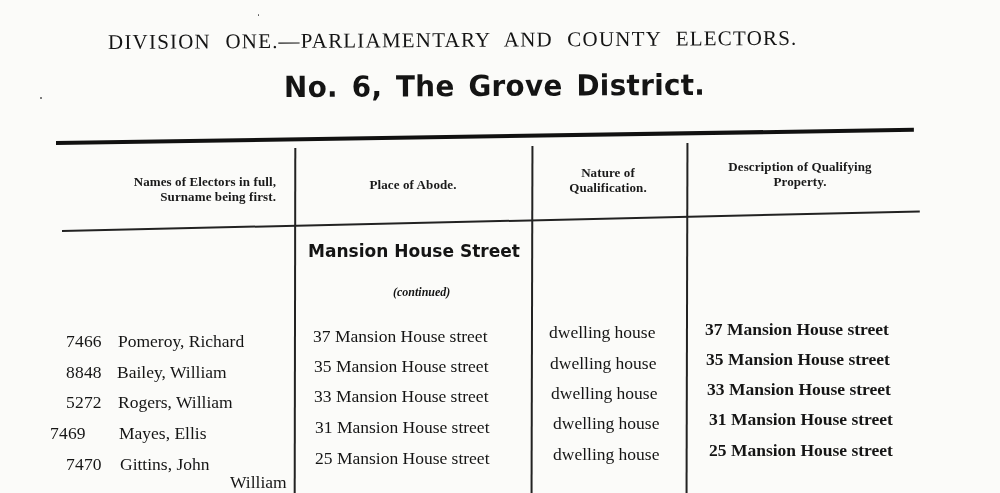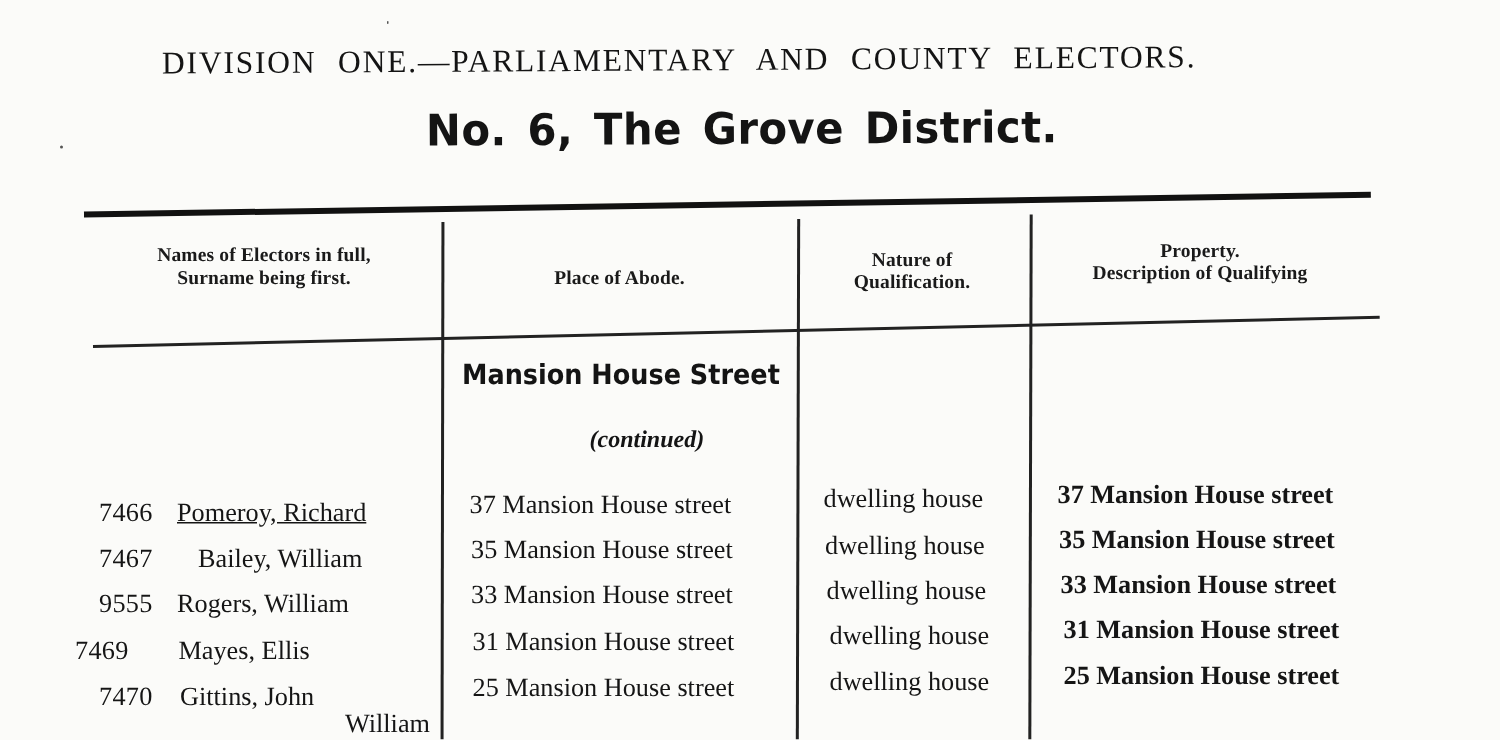--- a/index.html
+++ b/index.html
@@ -100,21 +100,21 @@
       transform: scaleX(0.92);
       transform-origin: left center;
     }
     .continued {
       position: absolute;
       left: 393px;
       top: 285px;
       font-family: "Liberation Serif", serif;
       font-style: italic;
       font-weight: bold;
-      font-size: 16px;
+      font-size: 12px;
       white-space: nowrap;
     }
     .cell {
       position: absolute;
       font-family: "Liberation Serif", serif;
       font-size: 17.5px;
       white-space: nowrap;
       color: #151515;
     }
     .elector-no {
@@ -135,57 +135,57 @@
   <div class="division-heading">DIVISION ONE.—PARLIAMENTARY AND COUNTY ELECTORS.</div>
   <div class="district-title">No. 6, The Grove District.</div>
 
   <div class="rule-thick"></div>
   <div class="rule-thin"></div>
 
   <div class="vline" style="left:294px;top:148px;height:345px;transform:rotate(0.1deg);"></div>
   <div class="vline" style="left:531px;top:146px;height:347px;transform:rotate(0.15deg);"></div>
   <div class="vline" style="left:686px;top:143px;height:350px;transform:rotate(0.15deg);"></div>
 
-  <div class="col-head" style="left:76px;top:162px;width:200px;">
+  <div class="col-head" style="left:76px;top:174px;width:200px;text-align:right;">
     <div>Names of Electors in full,</div>
     <div>Surname being first.</div>
   </div>
   <div class="col-head" style="left:318px;top:177px;width:190px;">
     <div>Place of Abode.</div>
   </div>
   <div class="col-head" style="left:548px;top:165px;width:120px;text-align:center;">
     <div>Nature of</div>
     <div>Qualification.</div>
   </div>
   <div class="col-head" style="left:700px;top:159px;width:200px;">
+    <div>Description of Qualifying</div>
     <div>Property.</div>
-    <div>Description of Qualifying</div>
   </div>
 
   <div class="street-heading">Mansion House Street</div>
   <div class="continued">(continued)</div>
 
   <div>
     <span class="cell elector-no" style="left:66px;top:331px;">7466</span>
-    <span class="cell" style="left:118px;top:331px;text-decoration:underline;">Pomeroy, Richard</span>
+    <span class="cell" style="left:118px;top:331px;">Pomeroy, Richard</span>
     <span class="cell" style="left:313px;top:326px;">37 Mansion House street</span>
     <span class="cell" style="left:549px;top:322px;">dwelling house</span>
     <span class="cell bold-prop" style="left:705px;top:319px;">37 Mansion House street</span>
   </div>
 
   <div>
-    <span class="cell elector-no" style="left:66px;top:362px;">7467</span>
-    <span class="cell" style="left:132px;top:362px;">Bailey, William</span>
+    <span class="cell elector-no" style="left:66px;top:362px;">8848</span>
+    <span class="cell" style="left:117px;top:362px;">Bailey, William</span>
     <span class="cell" style="left:314px;top:356px;">35 Mansion House street</span>
     <span class="cell" style="left:550px;top:353px;">dwelling house</span>
     <span class="cell bold-prop" style="left:706px;top:349px;">35 Mansion House street</span>
   </div>
 
   <div>
-    <span class="cell elector-no" style="left:66px;top:392px;">9555</span>
+    <span class="cell elector-no" style="left:66px;top:392px;">5272</span>
     <span class="cell" style="left:118px;top:392px;">Rogers, William</span>
     <span class="cell" style="left:314px;top:386px;">33 Mansion House street</span>
     <span class="cell" style="left:551px;top:383px;">dwelling house</span>
     <span class="cell bold-prop" style="left:707px;top:379px;">33 Mansion House street</span>
   </div>
 
   <div>
     <span class="cell elector-no" style="left:50px;top:423px;">7469</span>
     <span class="cell" style="left:119px;top:423px;">Mayes, Ellis</span>
     <span class="cell" style="left:315px;top:417px;">31 Mansion House street</span>

